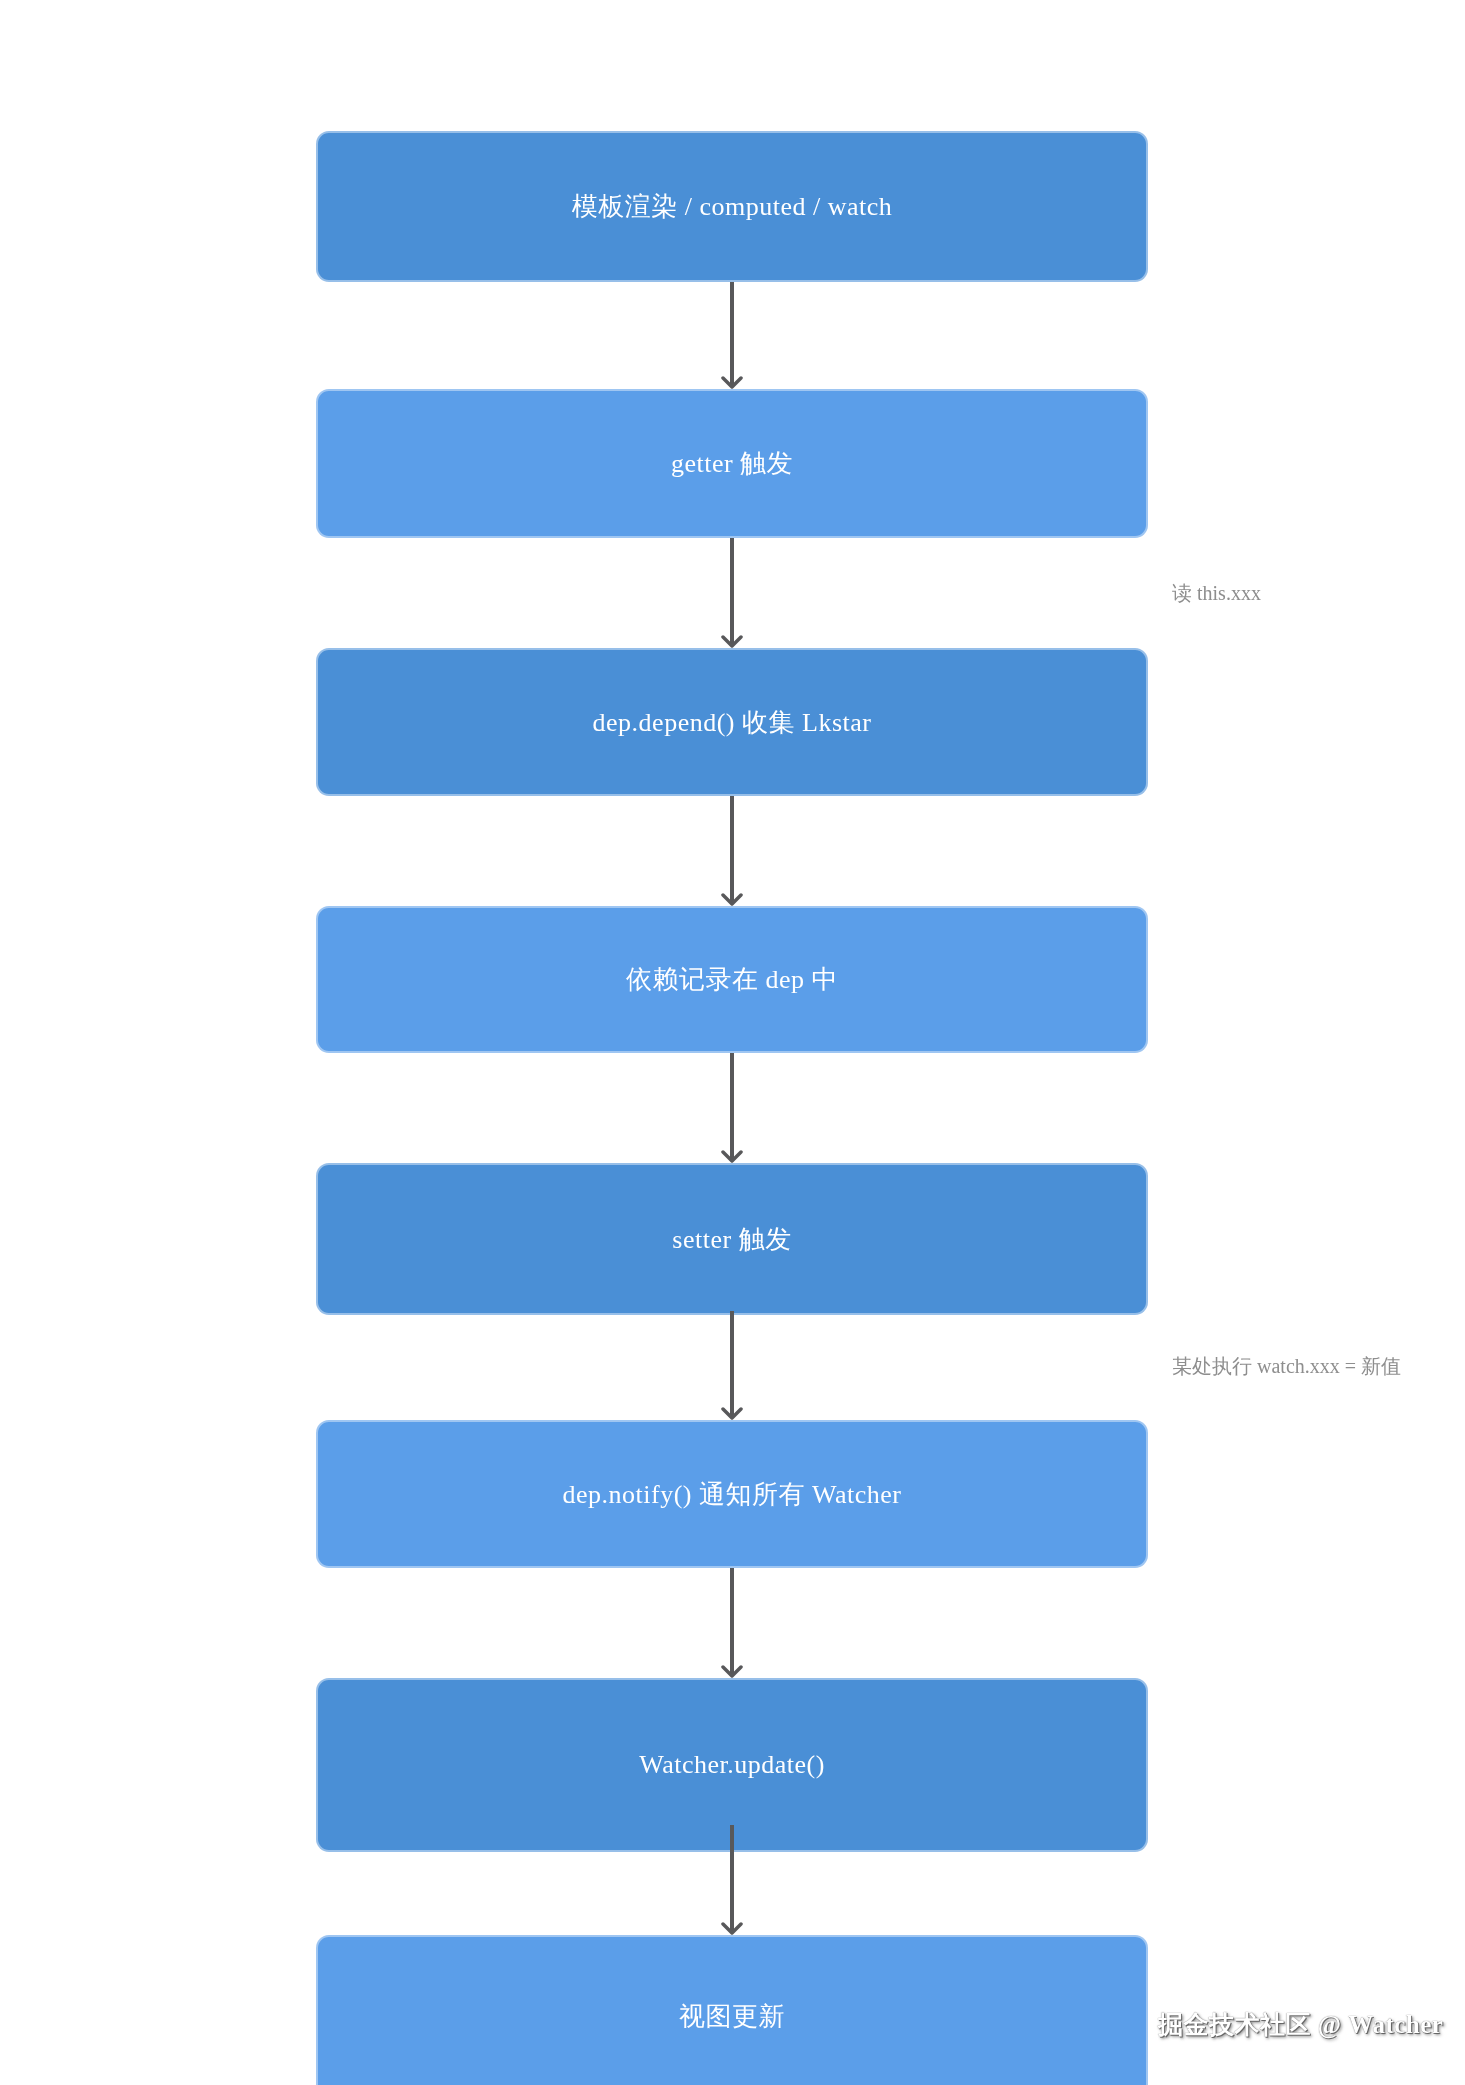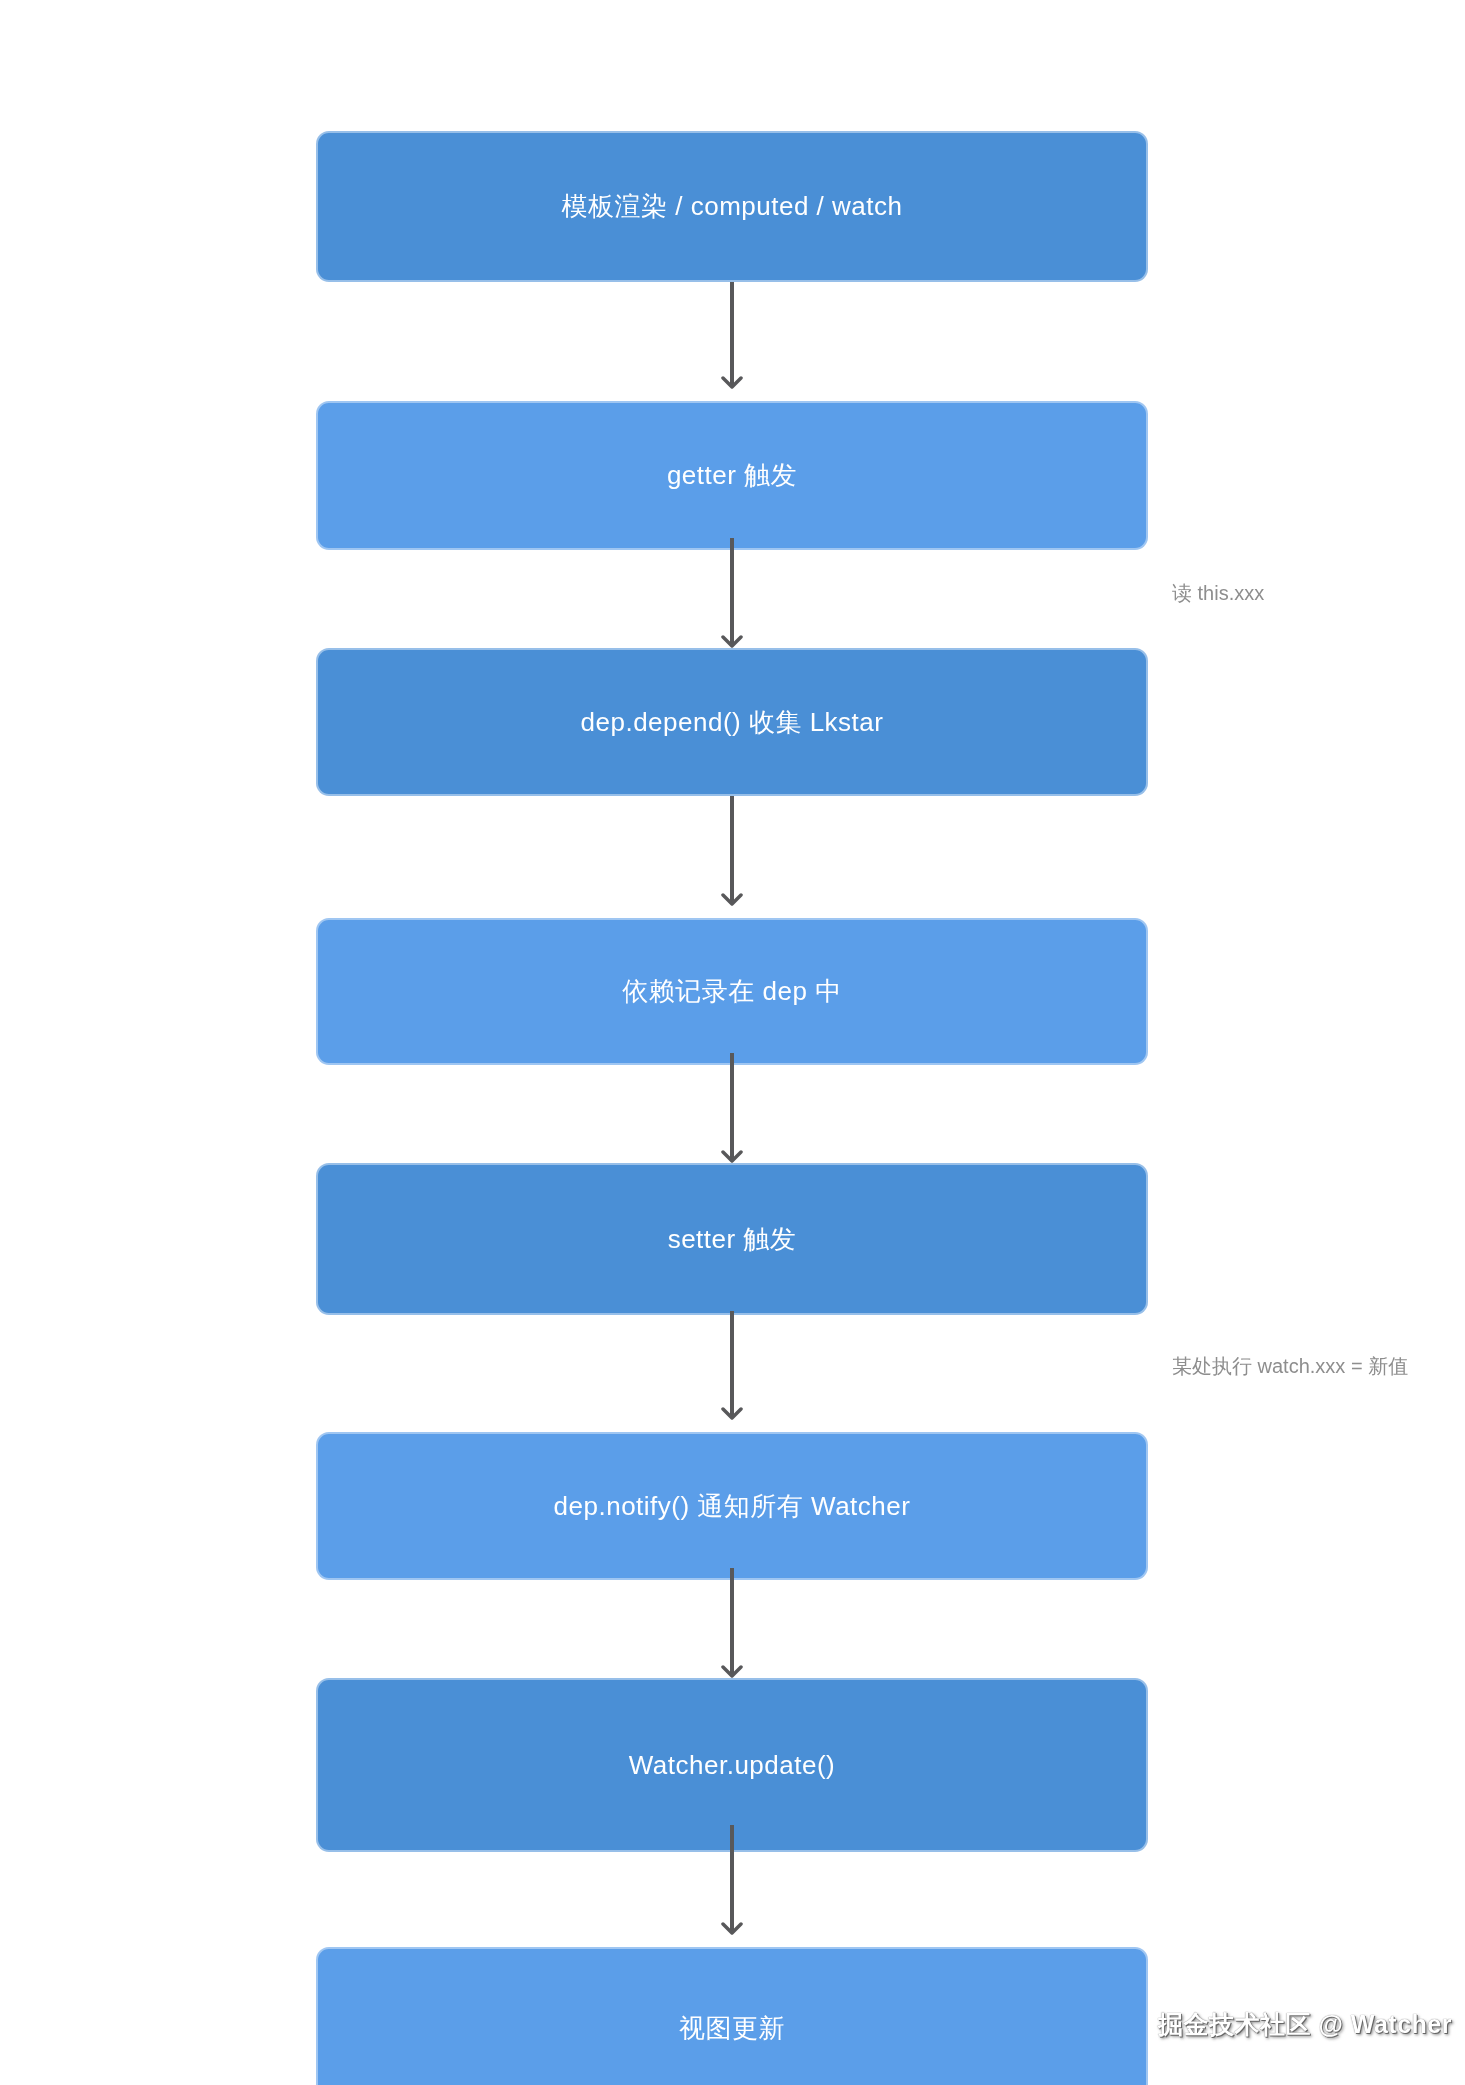--- a/index.html
+++ b/index.html
@@ -7,38 +7,39 @@
     padding: 0;
     background: #ffffff;
     font-family: "Liberation Sans", "DejaVu Sans", sans-serif;
   }
   .canvas {
     position: relative;
     width: 1465px;
     height: 2085px;
     background: #ffffff;
     overflow: hidden;
+    font-family: Liberation Serif, serif;
   }
   .node {
     position: absolute;
     left: 316px;
     width: 832px;
     border-radius: 13px;
     border: 2px solid rgba(215, 232, 250, 0.55);
     box-sizing: border-box;
     display: flex;
     align-items: center;
     justify-content: center;
     color: #ffffff;
     font-size: 26px;
     letter-spacing: 0.5px;
     text-align: center;
   }
   .node.dark  { background: var(--node-dark,  #4a8fd6); }
-  .node.light { background: var(--node-light, #5b9ee9); margin-top: 12px; }
+  .node.light { background: var(--node-light, #5b9ee9); }
   .connector {
     position: absolute;
     left: 719px;
     width: 26px;
     pointer-events: none;
   }
   .connector svg { display: block; }
   .annotation {
     position: absolute;
     left: 1172px;

